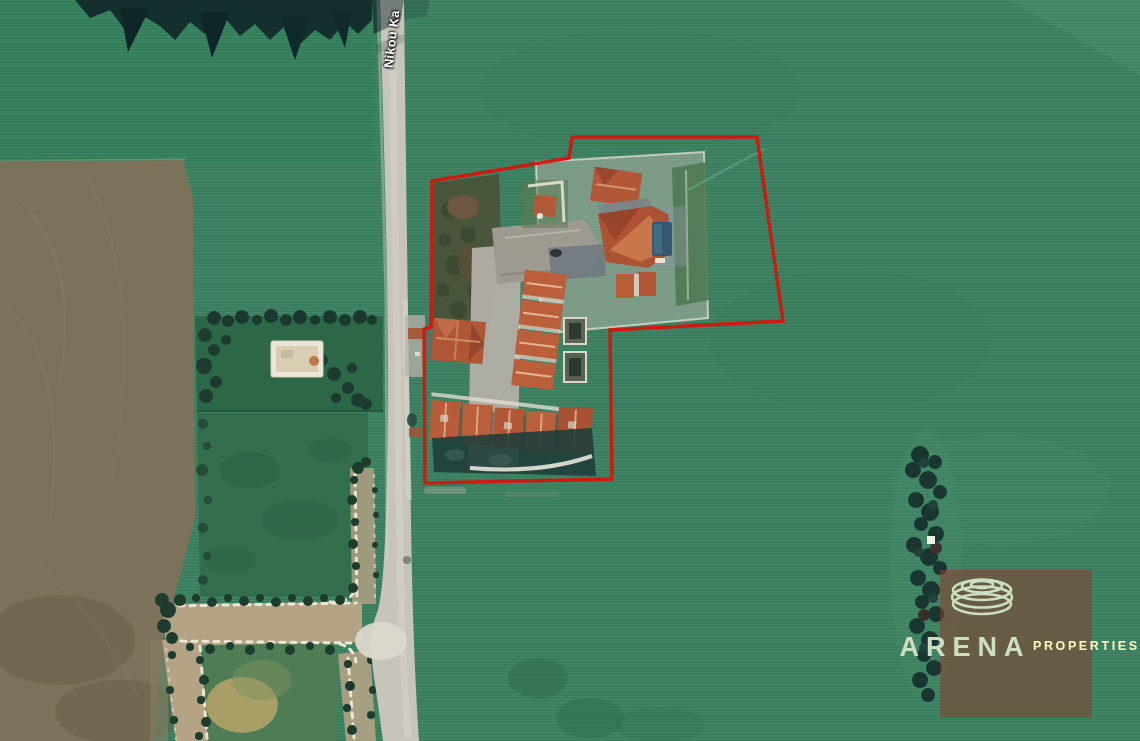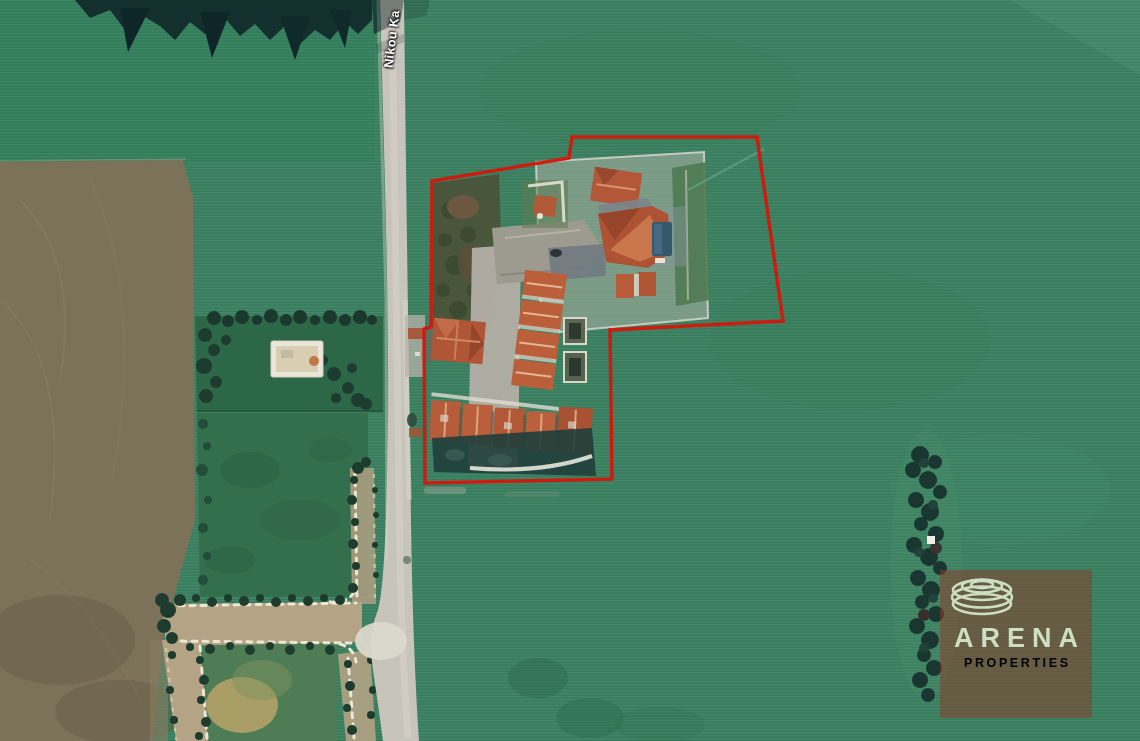--- a/index.html
+++ b/index.html
@@ -5,26 +5,26 @@
   html,body{margin:0;padding:0;background:#1d1d1d;}
   .scene{position:relative;width:1140px;height:741px;overflow:hidden;
          font-family:"Liberation Sans",sans-serif;background:#3b8161;}
   .scene svg{position:absolute;left:0;top:0;}
   .street-label{position:absolute;left:344px;top:32px;width:96px;text-align:center;
       transform:rotate(-83deg);transform-origin:center;
       font-size:12.5px;font-weight:bold;color:#ffffff;letter-spacing:.5px;
       text-shadow:-1px 1px 2px rgba(0,0,0,.95),1px -1px 2px rgba(0,0,0,.85),0 0 3px rgba(0,0,0,.8);
       pointer-events:none;}
   .logo-box{position:absolute;left:940px;top:570px;width:152px;height:148px;
-      background:rgba(141,59,41,.52);display:flex;flex-direction:column;
+      background:rgba(141,59,41,.52);display:flex;flex-direction:row;
       align-items:center;justify-content:center;}
   .logo-brand{font-size:27px;font-weight:bold;letter-spacing:7px;text-indent:7px;
       color:#ccdfc3;margin-top:7px;line-height:1;}
   .logo-tagline{font-size:12.5px;font-weight:bold;letter-spacing:2.6px;text-indent:2.6px;
-      color:#000000;margin-top:5px;line-height:1;}
+      color:#fef9c3;margin-top:5px;line-height:1;}
 </style>
 </head>
 <body>
 
 <div class="scene">
 <svg width="1140" height="741" viewBox="0 0 1140 741">
   <defs>
     <pattern id="rows" width="7" height="3" patternUnits="userSpaceOnUse">
       <rect width="7" height="1" y="0" fill="rgba(215,240,220,0.055)"></rect>
       <rect width="7" height="1" y="2" fill="rgba(0,40,20,0.05)"></rect>

